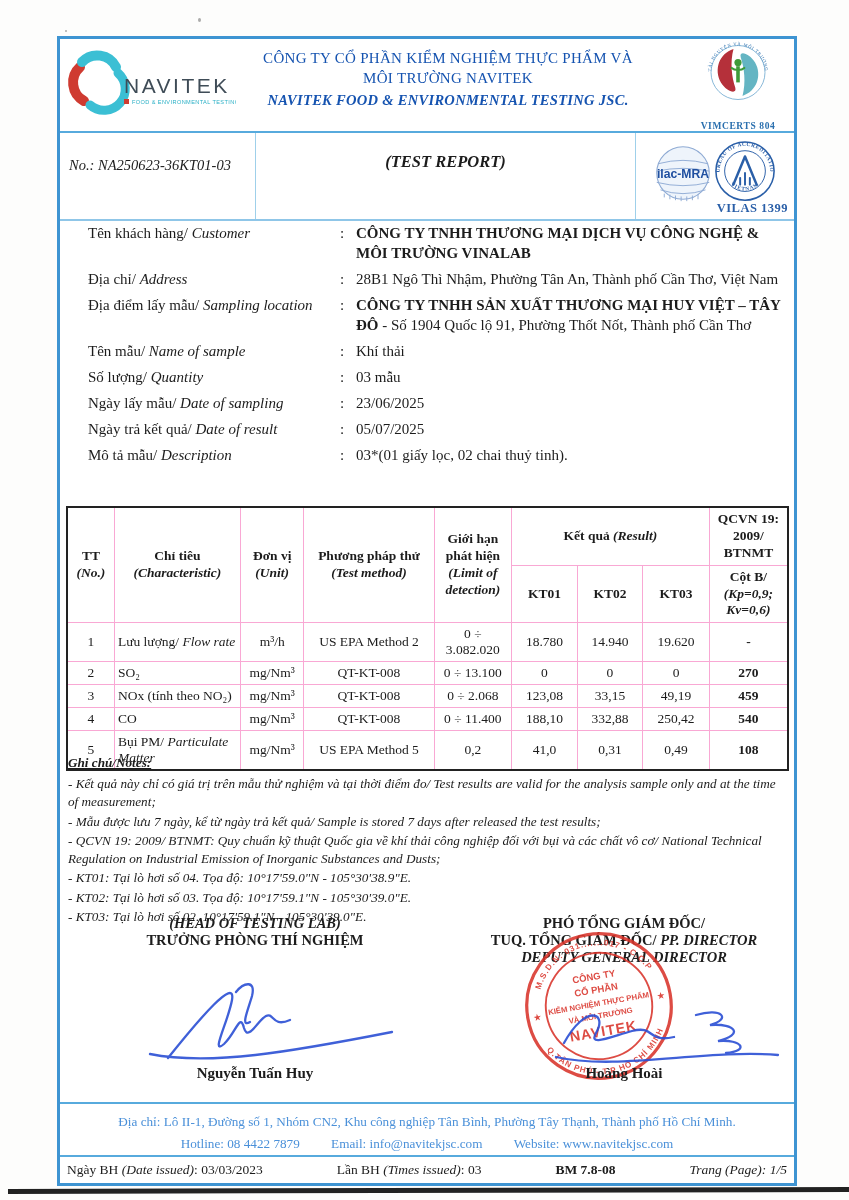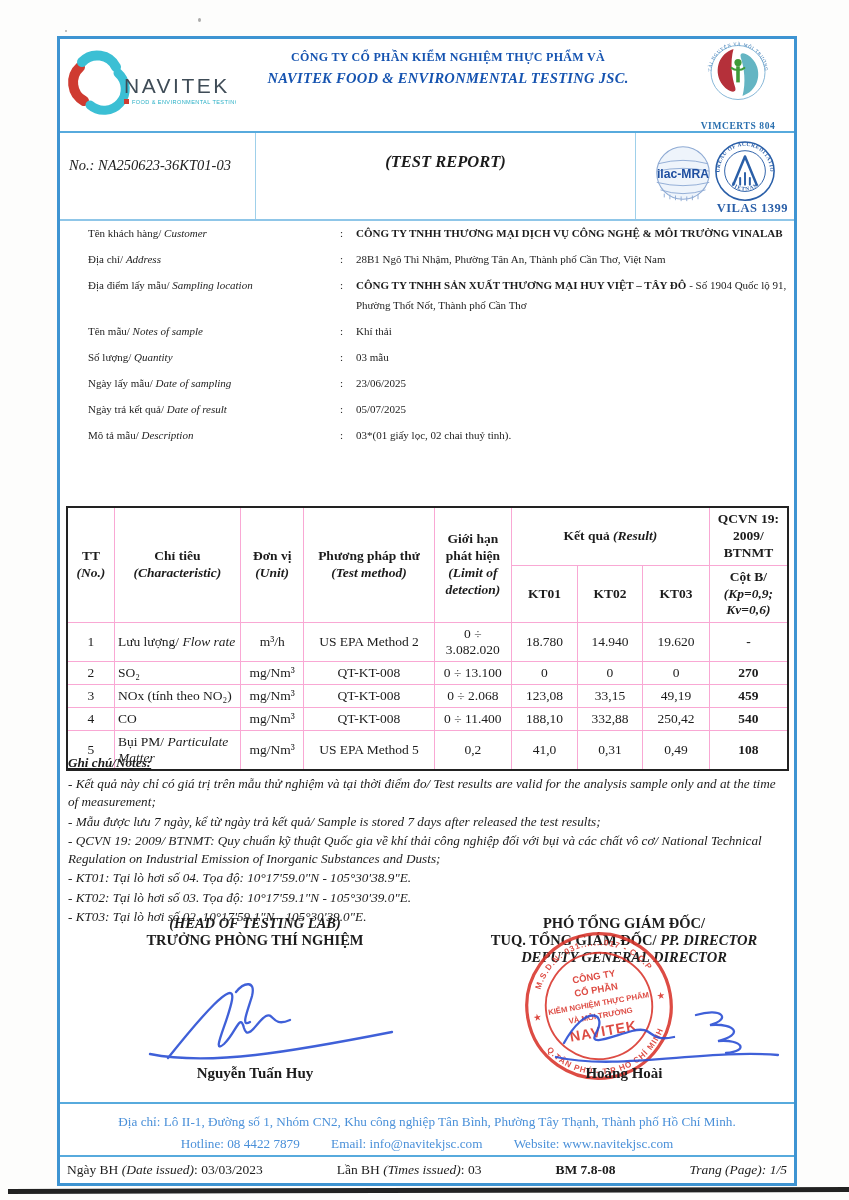--- a/index.html
+++ b/index.html
@@ -9,40 +9,40 @@
     -webkit-font-smoothing:antialiased;
   }
   .frame{position:absolute;left:57px;top:36px;width:734px;height:1144px;border:3px solid #3e94d2;background:#fff;}
   .speck{position:absolute;background:#6a6a6a;border-radius:50%;opacity:.55;}
   .scan-strip{position:absolute;left:8px;right:0;top:1188px;height:5px;background:#222;transform:rotate(-.12deg);}
 
   
   .band-header{position:absolute;left:0;top:0;right:0;height:92px;border-bottom:2px solid #57aadd;display:flex;}
   .logo-zone{width:180px;display:flex;align-items:center;justify-content:center;}
   .company-zone{flex:1;text-align:center;padding-top:11px;padding-right:26px;color:#1553b0;}
-  .company-l1,.company-l2{font-weight:bold;font-size:12px;letter-spacing:.3px;}
+  .company-l1,.company-l2{font-weight:normal;font-size:15px;letter-spacing:.3px;}
   .company-l2{margin-top:3px;}
   .company-en{font-weight:bold;font-style:italic;font-size:14.5px;margin-top:5px;letter-spacing:.3px;}
   .badge-zone{width:112px;display:flex;flex-direction:column;align-items:center;justify-content:center;padding-top:2px;}
   .vimcerts-label{font-size:9.5px;font-weight:bold;color:#2a6fae;letter-spacing:.6px;margin-top:17px;}
 
   
   .band-report{position:absolute;left:0;top:94px;right:0;height:86px;border-bottom:2px solid #8fc6e8;display:flex;}
   .report-left{width:186px;border-right:1px solid #9fd0ea;padding:20px 0 0 9px;font-size:14.5px;line-height:24px;}
   .report-no{font-style:italic;}
   .report-center{flex:1;border-right:1px solid #9fd0ea;text-align:center;padding-top:16px;}
   .report-title{font-weight:bold;font-size:19px;letter-spacing:.4px;}
   .report-sub{font-weight:bold;font-style:italic;font-size:16.5px;margin-top:3px;}
   .report-right{width:158px;position:relative;}
   .logos-row{display:flex;justify-content:center;align-items:center;gap:0;padding-top:5px;}
   .vilas-label{position:absolute;right:6px;bottom:3px;font-weight:bold;font-size:12.5px;color:#2a5fa8;letter-spacing:.5px;}
 
   
   .info-section{position:absolute;left:28px;top:184px;right:6px;}
-  .info-row{display:grid;grid-template-columns:252px 16px 1fr;font-size:11px;line-height:20px;margin-bottom:6px;}
+  .info-row{display:grid;grid-template-columns:252px 16px 1fr;font-size:15px;line-height:20px;margin-bottom:6px;}
   .info-row .lbl em{font-style:italic;}
   .info-row .val b{font-weight:bold;}
 
   
   .table-section{position:absolute;left:6px;top:467px;width:723px;}
   table{width:100%;border-collapse:collapse;table-layout:fixed;font-size:13.5px;}
   th,td{border:1px solid #f9a8d4;text-align:center;vertical-align:middle;padding:3px 3px;}
   table{border:2px solid #222;}
   thead th{font-weight:bold;line-height:1.25;}
   thead .it{font-style:italic;}
@@ -93,20 +93,21 @@
         <path d="M20,56 A21,21 0 0 1 16,22" fill="none" stroke="#cf3b31" stroke-width="10" stroke-linecap="round"></path>
         <path d="M18,17 A21,21 0 0 1 52,22" fill="none" stroke="#3bbfd4" stroke-width="10" stroke-linecap="round"></path>
         <path d="M54,28 A21,21 0 0 1 26,60" fill="none" stroke="#3bbfd4" stroke-width="9" stroke-linecap="round"></path>
         <text x="60" y="48" font-family="Liberation Sans, sans-serif" font-size="21" letter-spacing="2.5" fill="#3f4c57">NAVITEK</text>
         <rect x="60" y="54" width="5" height="5" fill="#cf3b31"></rect>
         <text x="68" y="59" font-family="Liberation Sans, sans-serif" font-size="5.6" fill="#2ab0c6" letter-spacing=".4">FOOD &amp; ENVIRONMENTAL TESTING JSC.</text>
       </svg>
     </div>
     <div class="company-zone">
       <div class="company-l1">CÔNG TY CỔ PHẦN KIỂM NGHIỆM THỰC PHẨM VÀ</div>
+      <div class="company-l2">MÔI TRƯỜNG NAVITEK</div>
       <div class="company-en">NAVITEK FOOD &amp; ENVIRONMENTAL TESTING JSC.</div>
     </div>
     <div class="badge-zone">
       <svg width="86" height="70" viewBox="0 0 86 70">
         <defs>
             <path id="vimArc" d="M13,35 A30,30 0 0 1 73,35"></path>
           </defs>
         <circle cx="43" cy="35" r="30" fill="#fff" stroke="#7ab0d4" stroke-width="1"></circle>
         <path d="M38,9 C22,14 16,32 24,46 C30,56 42,60 40,52 C36,40 34,24 38,9 Z" fill="#b5303a"></path>
         <path d="M48,61 C64,56 70,38 62,24 C56,14 44,10 46,18 C50,30 52,46 48,61 Z" fill="#49a8b8" opacity=".85"></path>
@@ -164,21 +165,21 @@
         <span class="lbl">Địa chỉ/ <em>Address</em></span>
         <span class="colon">:</span>
         <span class="val">28B1 Ngô Thì Nhậm, Phường Tân An, Thành phố Cần Thơ, Việt Nam</span>
       </div>
       <div class="info-row">
         <span class="lbl">Địa điểm lấy mẫu/ <em>Sampling location</em></span>
         <span class="colon">:</span>
         <span class="val"><b>CÔNG TY TNHH SẢN XUẤT THƯƠNG MẠI HUY VIỆT – TÂY ĐÔ</b> - Số 1904 Quốc lộ 91, Phường Thốt Nốt, Thành phố Cần Thơ</span>
       </div>
       <div class="info-row">
-        <span class="lbl">Tên mẫu/ <em>Notes of sample</em></span>
+        <span class="lbl">Tên mẫu/ <em>Name of sample</em></span>
         <span class="colon">:</span>
         <span class="val">Khí thải</span>
       </div>
       <div class="info-row">
         <span class="lbl">Số lượng/ <em>Quantity</em></span>
         <span class="colon">:</span>
         <span class="val">03 mẫu</span>
       </div>
       <div class="info-row">
         <span class="lbl">Ngày lấy mẫu/ <em>Date of sampling</em></span>

